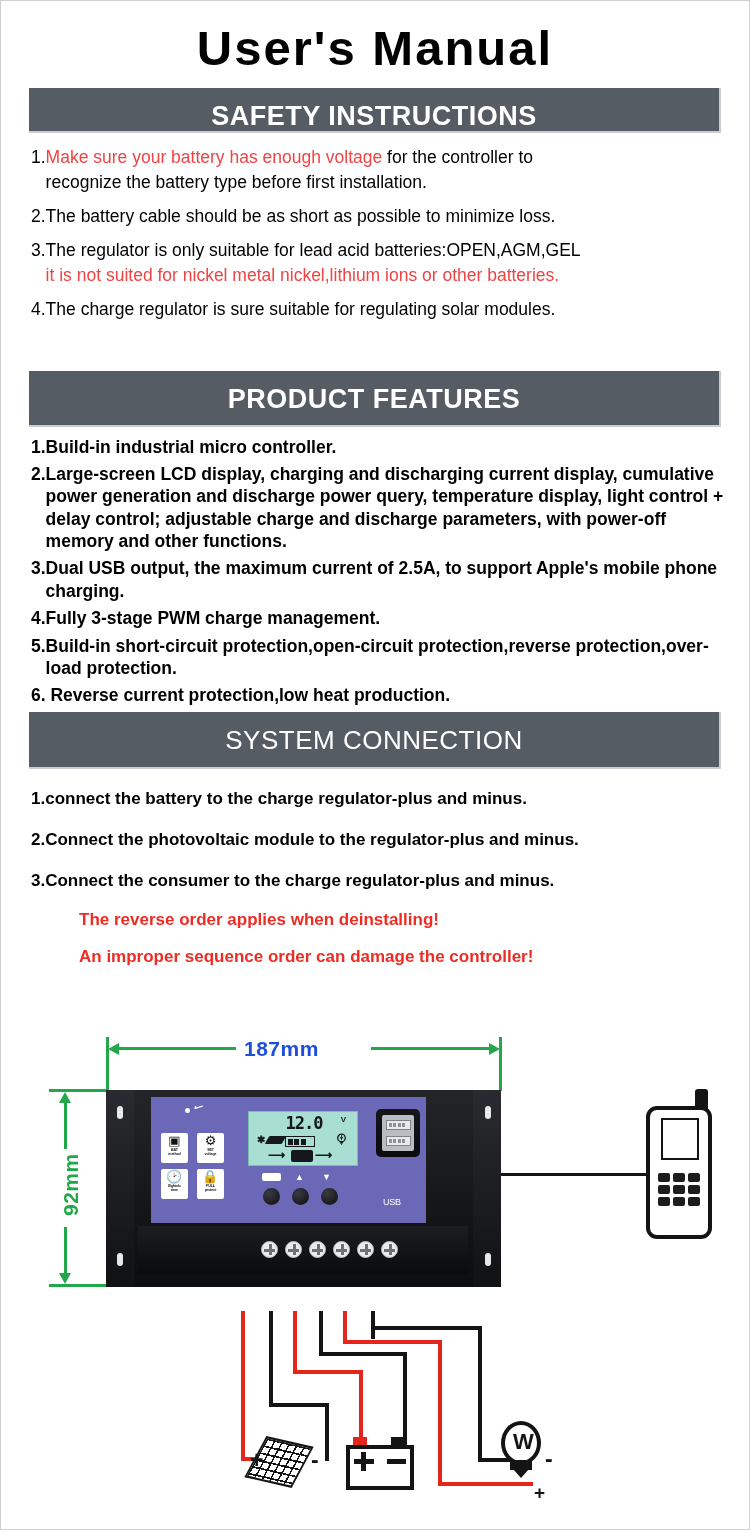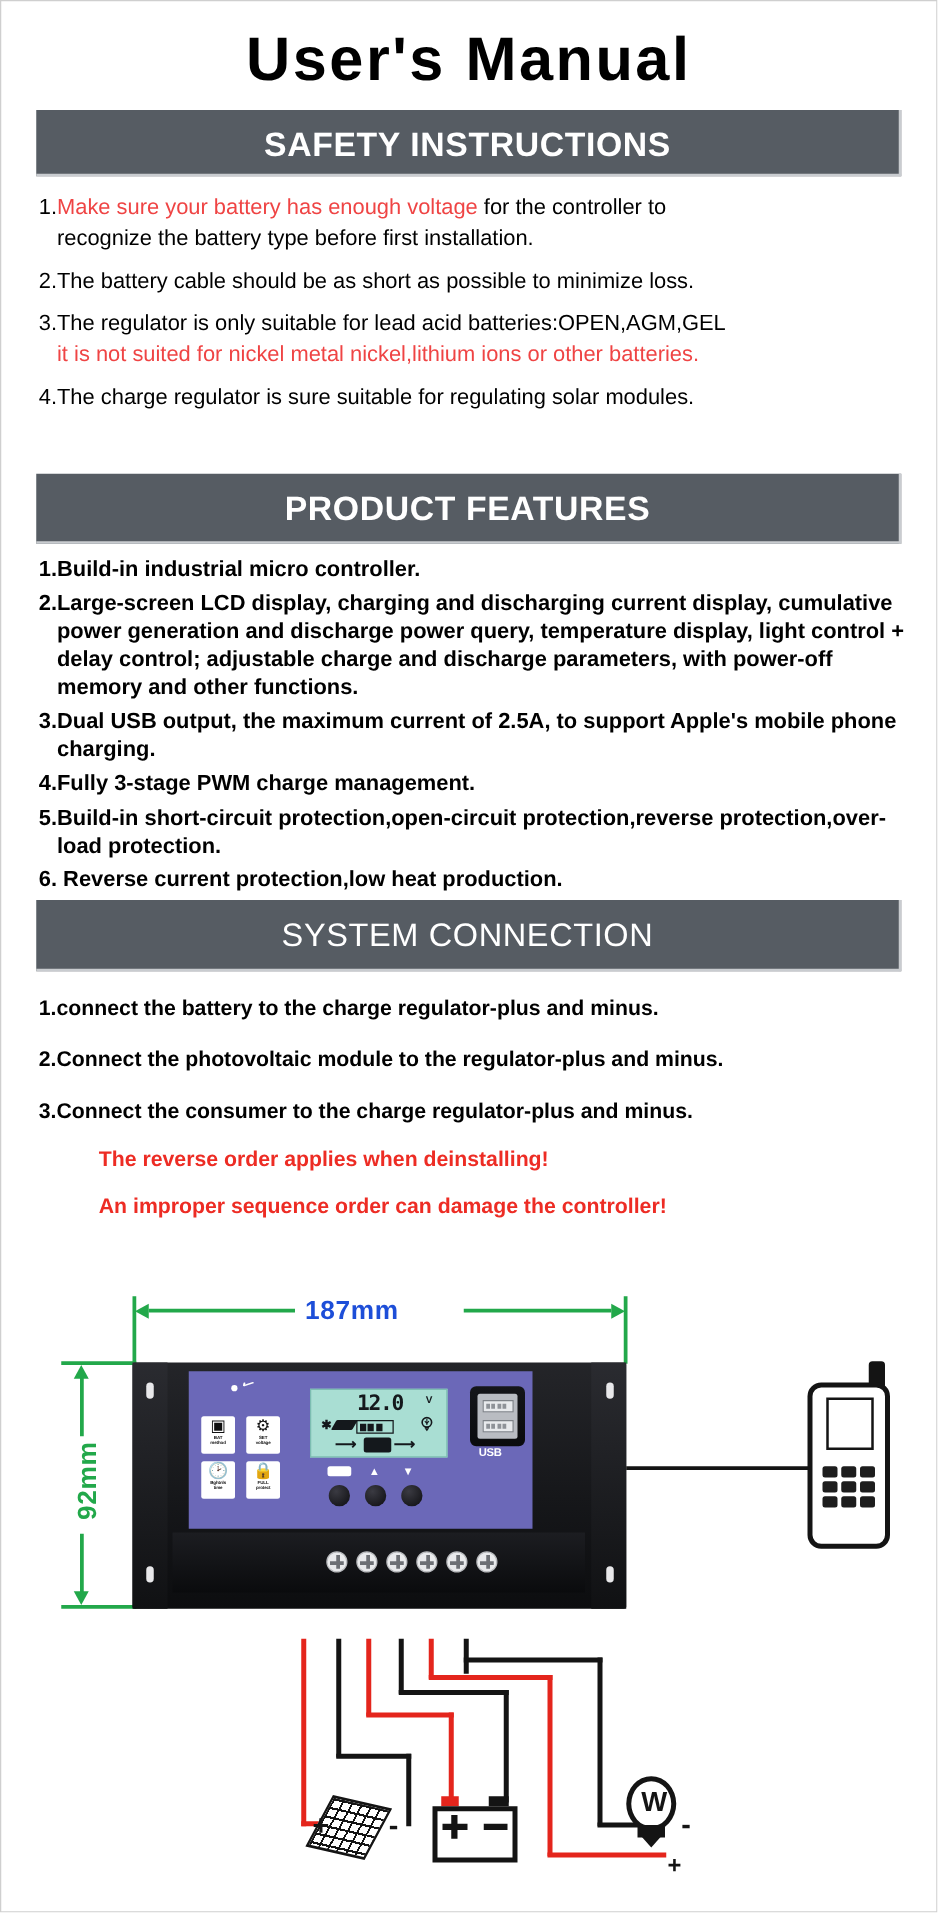--- a/index.html
+++ b/index.html
@@ -31,21 +31,21 @@
   .bar {
     margin: 0 auto;
     width: 692px;
     background: #565c63;
     color: #ffffff;
     text-align: center;
     font-weight: bold;
     border-right: 2px solid #c9ccd0;
     border-bottom: 2px solid #c9ccd0;
   }
-  .bar-safety   { margin-top: 14px; height: 53px; line-height: 57px; font-size: 27px; letter-spacing: .5px;}
+  .bar-safety   { margin-top: 14px; height: 45px; line-height: 57px; font-size: 27px; letter-spacing: .5px;}
   .bar-features { height: 56px; line-height: 56px; font-size: 27px; letter-spacing: .5px;}
   .bar-system   { height: 57px; line-height: 57px; font-size: 26px; font-weight: normal; letter-spacing: .5px;}
 
   
   .list { padding: 0 22px 0 30px; }
   .li {
     display: flex;
     font-size: 17.5px;
     color: #000;
     line-height: 1.42;
@@ -187,22 +187,22 @@
   .usb-inner {
     width: 32px; height: 36px; background: #b9bcc2; border-radius: 2px;
     display: flex; flex-direction: column; justify-content: space-evenly; align-items: center;
   }
   .usb-slot {
     width: 25px; height: 10px; background: #e8eaed; border: 1px solid #7e8288;
     display: flex; align-items: center; gap: 1.5px; padding-left: 2px;
   }
   .usb-slot span { display: block; width: 3px; height: 4px; background: #8e9298; }
   .usb-label {
-    position: absolute; left: 382px; top: 1156px;
-    font-size: 9px; font-weight: bold; color: #ffffff; letter-spacing: -.3px;
+    position: absolute; left: 382px; top: 1196px;
+    font-size: 9px; font-weight: normal; color: #ffffff; letter-spacing: -.3px;
   }
   .ctrl-lower {
     position: absolute; left: 137px; top: 1225px;
     width: 330px; height: 48px;
     background: linear-gradient(#1c1d21, #0a0b0d);
   }
   .screw {
     position: absolute; width: 17px; height: 17px; border-radius: 50%;
     background: #e9eaec; top: 1240px;
     border: 1px solid #b9bbbe;

